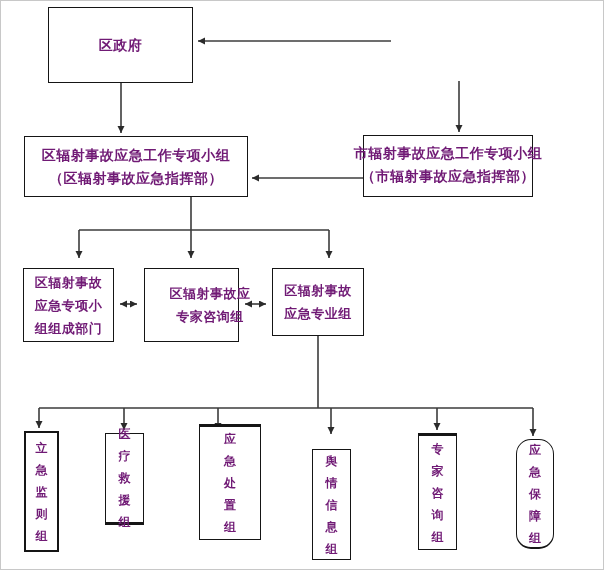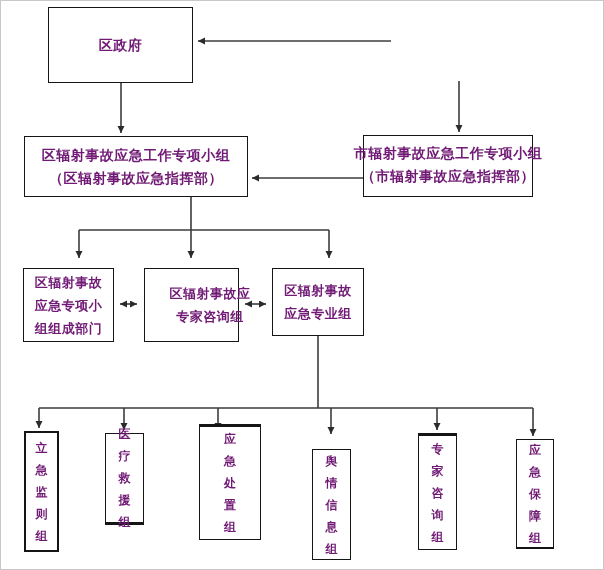--- a/index.html
+++ b/index.html
@@ -55,21 +55,21 @@
     width:15px;
     word-break:break-all;
     line-height:22px;
     text-align:center;
   }
   #v-0{left:23px;top:430px;width:35px;height:121px;border-width:2px;}
   #v-1{left:104px;top:432px;width:39px;height:92px;border-bottom-width:3px;}
   #v-2{left:198px;top:423px;width:62px;height:116px;border-top-width:3px;}
   #v-3{left:311px;top:448px;width:39px;height:111px;}
   #v-4{left:417px;top:432px;width:39px;height:117px;border-top-width:3px;}
-  #v-5{left:515px;top:438px;width:38px;height:110px;border-bottom-width:2px;}
+  #v-5{left:515px;top:438px;width:38px;height:110px;border-bottom-width:2px;border-radius:15px;}
   #wires{position:absolute;left:0;top:0;pointer-events:none;}
 </style>
 </head>
 <body>
 
 <div id="canvas">
 
   <svg id="wires" width="604" height="570" viewBox="0 0 604 570">
     <defs>
       <marker id="ah" markerUnits="userSpaceOnUse" markerWidth="8" markerHeight="8" refX="7" refY="3.5" orient="auto-start-reverse">

